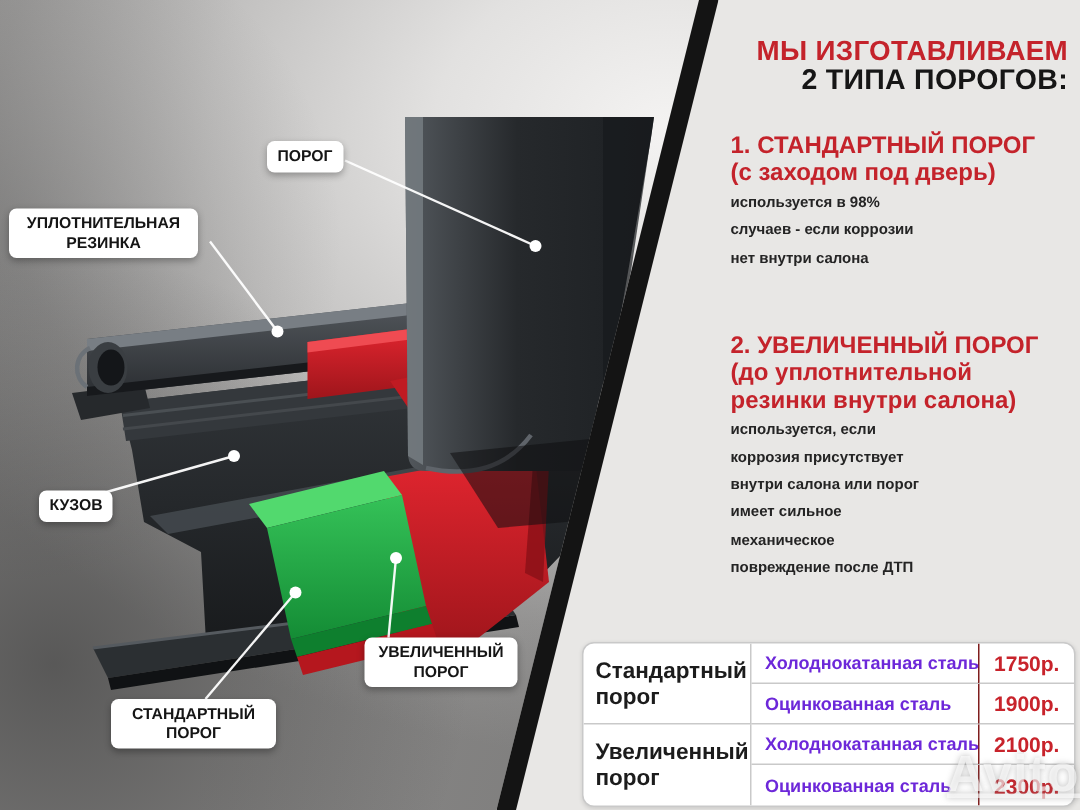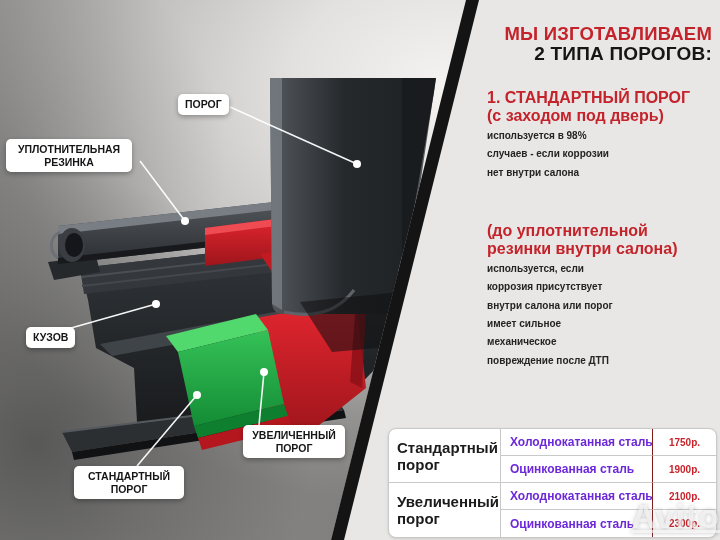--- a/index.html
+++ b/index.html
@@ -66,21 +66,21 @@
   .cell.lbl{
     grid-column:1;border-right:1px solid #c9c9c9;padding-left:8px;
     font-size:15px;line-height:17px;font-weight:700;color:#1c1c1c;white-space:pre-line;
   }
   .cell.mat{
     grid-column:2;border-right:1px solid #7f1d1d;padding-left:9px;
     font-size:12px;font-weight:700;color:#6d28d9;white-space:nowrap;
   }
   .cell.prc{
     grid-column:3;justify-content:center;
-    font-size:10px;font-weight:800;color:#c8232b;white-space:nowrap;
+    font-size:14px;font-weight:800;color:#c8232b;white-space:nowrap;
   }
   .rb{border-bottom:1px solid #c9c9c9;}
   
   .wm{
     position:absolute;right:0px;bottom:4px;
     font-size:34px;font-weight:700;letter-spacing:1px;
     color:rgba(255,255,255,.60);
     text-shadow:0 0 4px rgba(120,120,120,.45);
     pointer-events:none;
     text-decoration:underline;
@@ -199,20 +199,21 @@
 
   <div class="section" id="section-1">
     <div class="t">1. СТАНДАРТНЫЙ ПОРОГ</div>
     <div class="st">(с заходом под дверь)</div>
     <div class="bd">используется в 98%
 случаев - если коррозии
 нет внутри салона</div>
   </div>
 
   <div class="section" id="section-2">
+    <div class="t">2. УВЕЛИЧЕННЫЙ ПОРОГ</div>
     <div class="st">(до уплотнительной
 резинки внутри салона)</div>
     <div class="bd">используется, если
 коррозия присутствует
 внутри салона или порог
 имеет сильное
 механическое
 повреждение после ДТП</div>
   </div>
 

